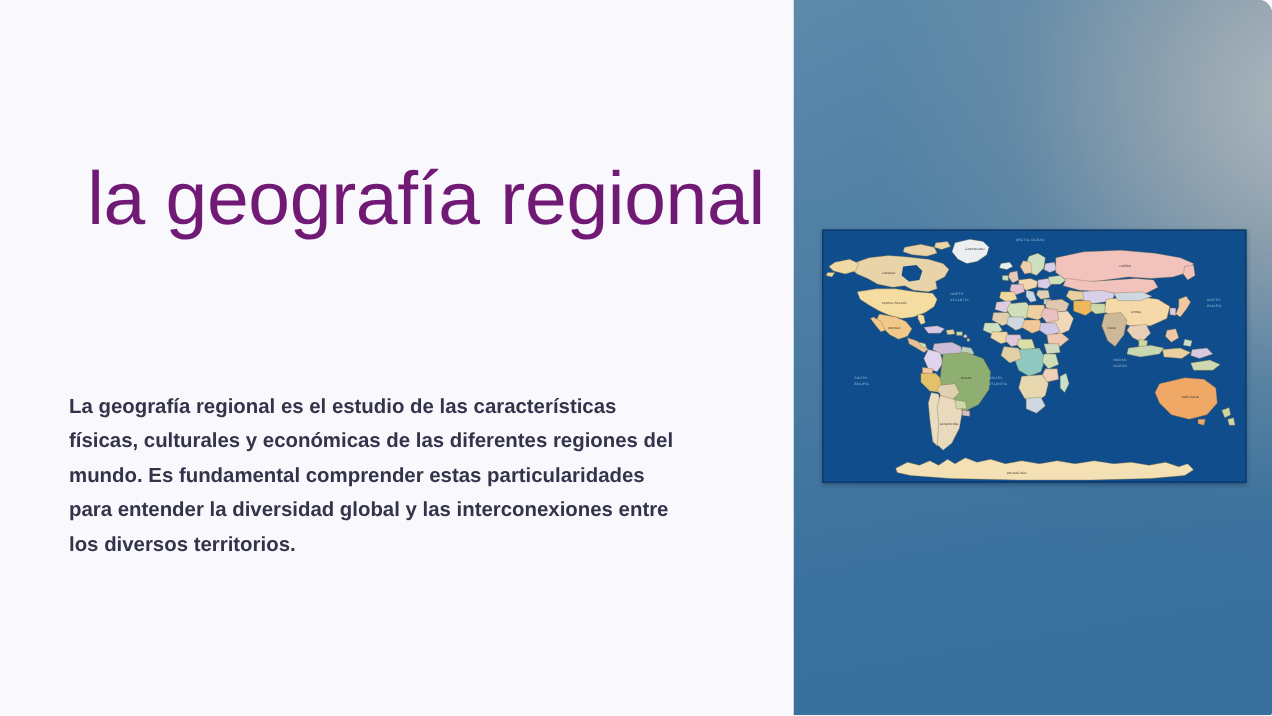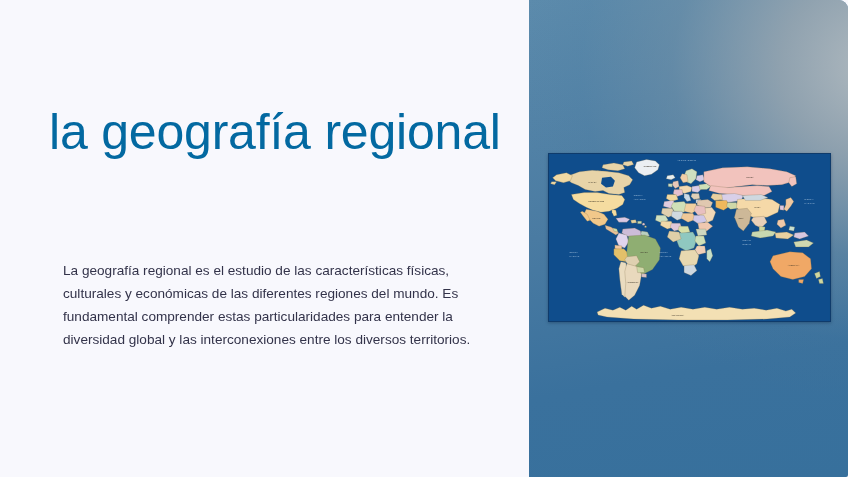--- a/index.html
+++ b/index.html
@@ -34,32 +34,33 @@
   .slide-title {
     position: absolute;
     left: 49px;
     top: 104px;
     width: 470px;
     font-family: "Liberation Sans", sans-serif;
     font-size: 50px;
     font-weight: 400;
     line-height: 1.12;
     letter-spacing: -0.2px;
-    color: #0369a1;
+    color: #701a75;
     white-space: nowrap;
+    text-align: center;
   }
 
   .slide-body {
     position: absolute;
-    left: 63px;
+    left: 46px;
     top: 259px;
     width: 412px;
     font-family: "Liberation Sans", sans-serif;
     font-size: 13.6px;
-    font-weight: 400;
+    font-weight: 700;
     line-height: 23px;
     color: #33334a;
     text-align: left;
   }
 
   
   .image-panel {
     position: absolute;
     left: 529px;
     top: 0;

